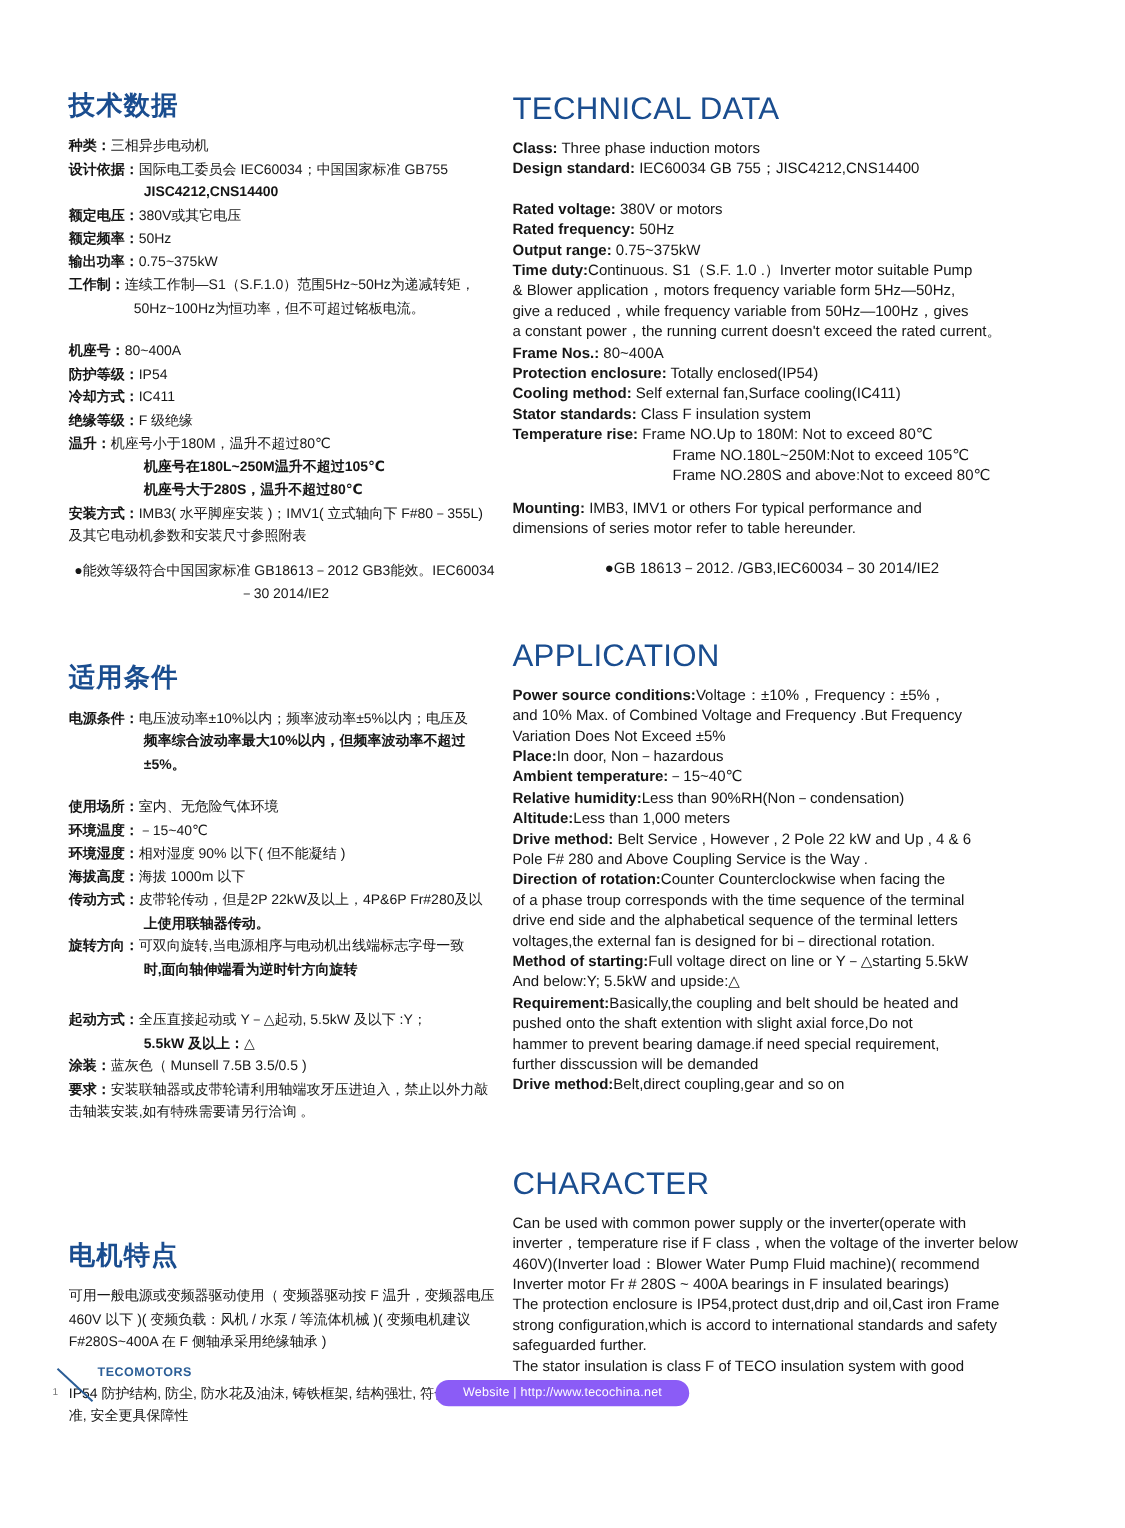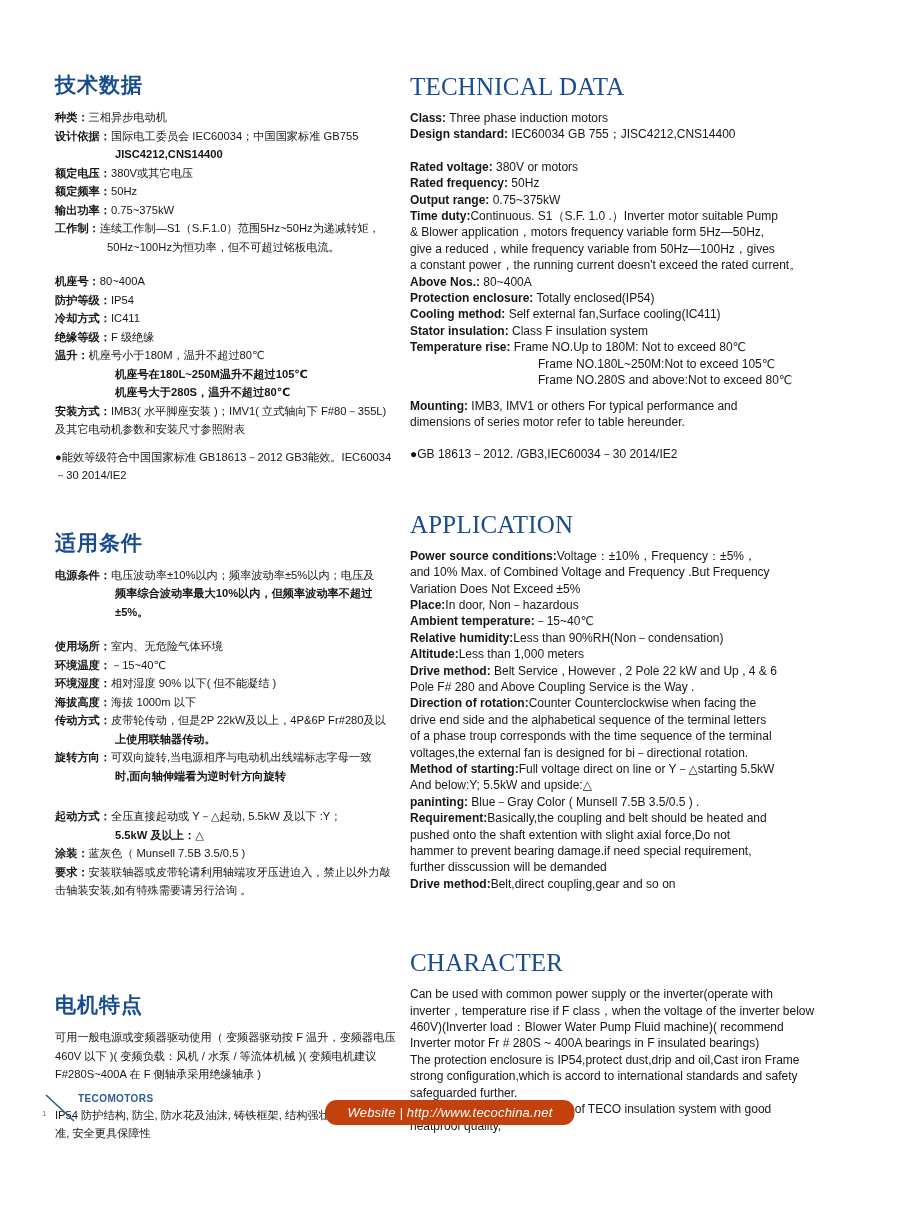--- a/index.html
+++ b/index.html
@@ -50,40 +50,39 @@
     letter-spacing: 1px;
     line-height: 1.2;
   }
   h2.en-head {
     font-size: 25px;
     font-weight: normal;
     color: #1a4d8f;
     margin: 0 0 8px 0;
     letter-spacing: 0.2px;
     line-height: 1.2;
-    font-family: Liberation Serif, serif;
   }
 
   
   .cn-block { font-size: 11.2px; line-height: 18.5px; color: #161616; }
   .en-block { font-size: 12px; line-height: 16.4px; color: #161616; }
 
   .row { margin: 0; padding: 0; }
   .lbl { font-weight: bold; }
   .val { font-weight: normal; }
 
   .indent-1 { padding-left: 52px; }
   .indent-2 { padding-left: 60px; font-weight: bold; }
   .indent-en-temp { padding-left: 128px; }
 
   .gap-sm { height: 9px; }
   .gap-md { height: 16px; }
   .gap-lg { height: 22px; }
 
-  .bullet-line { margin: 0; }
+  .bullet-line { margin: 0; text-align: center; }
 
   .para { margin: 0; }
 
   
   .sec { margin: 0; }
   .sec-app-cn { margin-top: 45px; }
   .sec-app-en { margin-top: 47px; }
   .sec-char-cn { margin-top: 92px; }
   .sec-char-en { margin-top: 56px; }
 
@@ -123,28 +122,27 @@
     left: 2px;
     top: 20px;
     font-size: 8px;
     color: #777;
   }
   .website-badge {
     position: absolute;
     left: 50%;
     transform: translateX(-50%);
     bottom: 16px;
-    background: #c2410c;
+    background: #8b5cf6;
     color: #ffffff;
-    font-size: 13px;
+    font-size: 10px;
     padding: 5px 22px;
     border-radius: 11px;
     white-space: nowrap;
     letter-spacing: 0.2px;
-    font-style: italic;
   }
 </style>
 </head>
 <body>
 
 <div class="page">
 
   <div class="columns">
 
     <div class="col-cn">
@@ -218,24 +216,24 @@
           <div class="row"><span class="lbl">Class:</span><span class="val"> Three phase induction motors</span></div>
           <div class="row"><span class="lbl">Design standard:</span><span class="val"> IEC60034 GB 755；JISC4212,CNS14400</span></div>
           <div class="gap-md"></div>
           <div class="row"><span class="lbl">Rated voltage:</span><span class="val"> 380V or motors</span></div>
           <div class="row"><span class="lbl">Rated frequency:</span><span class="val"> 50Hz</span></div>
           <div class="row"><span class="lbl">Output range:</span><span class="val"> 0.75~375kW</span></div>
           <div class="row"><span class="lbl">Time duty:</span><span class="val">Continuous. S1（S.F. 1.0 .）Inverter motor suitable Pump</span></div>
           <div class="row">&amp; Blower application，motors frequency variable form 5Hz—50Hz,</div>
           <div class="row">give a reduced，while frequency variable from 50Hz—100Hz，gives</div>
           <div class="row">a constant power，the running current doesn't exceed the rated current。</div>
-          <div class="row"><span class="lbl">Above Nos.:</span><span class="val"> 80~400A</span></div>
+          <div class="row"><span class="lbl">Frame Nos.:</span><span class="val"> 80~400A</span></div>
           <div class="row"><span class="lbl">Protection enclosure:</span><span class="val"> Totally enclosed(IP54)</span></div>
           <div class="row"><span class="lbl">Cooling method:</span><span class="val"> Self external fan,Surface cooling(IC411)</span></div>
-          <div class="row"><span class="lbl">Stator insulation:</span><span class="val"> Class F insulation system</span></div>
+          <div class="row"><span class="lbl">Stator standards:</span><span class="val"> Class F insulation system</span></div>
           <div class="row"><span class="lbl">Temperature rise:</span><span class="val"> Frame NO.Up to 180M: Not to exceed 80℃</span></div>
           <div class="row indent-en-temp">Frame NO.180L~250M:Not to exceed 105℃</div>
           <div class="row indent-en-temp">Frame NO.280S and above:Not to exceed 80℃</div>
           <div class="gap-sm"></div>
           <div class="row"><span class="lbl">Mounting:</span><span class="val"> IMB3, IMV1 or others For typical performance and</span></div>
           <div class="row">dimensions of series motor refer to table hereunder.</div>
           <div class="gap-md"></div>
           <div class="row bullet-line">●GB 18613－2012. /GB3,IEC60034－30 2014/IE2</div>
         </div>
       </section>
@@ -246,26 +244,25 @@
           <div class="row"><span class="lbl">Power source conditions:</span><span class="val">Voltage：±10%，Frequency：±5%，</span></div>
           <div class="row">and 10% Max. of Combined Voltage and Frequency .But Frequency</div>
           <div class="row">Variation Does Not Exceed ±5%</div>
           <div class="row"><span class="lbl">Place:</span><span class="val">In door, Non－hazardous</span></div>
           <div class="row"><span class="lbl">Ambient temperature:</span><span class="val">－15~40℃</span></div>
           <div class="row"><span class="lbl">Relative humidity:</span><span class="val">Less than 90%RH(Non－condensation)</span></div>
           <div class="row"><span class="lbl">Altitude:</span><span class="val">Less than 1,000 meters</span></div>
           <div class="row"><span class="lbl">Drive method:</span><span class="val"> Belt Service , However , 2 Pole 22 kW and Up , 4 &amp; 6</span></div>
           <div class="row">Pole F# 280 and Above Coupling Service is the Way .</div>
           <div class="row"><span class="lbl">Direction of rotation:</span><span class="val">Counter Counterclockwise when facing the</span></div>
+          <div class="row">of a phase troup corresponds with the time sequence of the terminal</div>
           <div class="row">drive end side and the alphabetical sequence of the terminal letters</div>
-          <div class="row">of a phase troup corresponds with the time sequence of the terminal</div>
           <div class="row">voltages,the external fan is designed for bi－directional rotation.</div>
           <div class="row"><span class="lbl">Method of starting:</span><span class="val">Full voltage direct on line or Y－△starting 5.5kW</span></div>
           <div class="row">And below:Y;  5.5kW and upside:△</div>
-          <div class="row"><span class="lbl">paninting:</span><span class="val"> Blue－Gray Color ( Munsell 7.5B 3.5/0.5 ) .</span></div>
           <div class="row"><span class="lbl">Requirement:</span><span class="val">Basically,the coupling and belt should be heated and</span></div>
           <div class="row">pushed onto the shaft extention with slight axial force,Do not</div>
           <div class="row">hammer to prevent bearing damage.if need special requirement,</div>
           <div class="row">further disscussion will be demanded</div>
           <div class="row"><span class="lbl">Drive method:</span><span class="val">Belt,direct coupling,gear and so on</span></div>
         </div>
       </section>
 
       <section class="sec sec-char-en">
         <h2 class="en-head">CHARACTER</h2>

